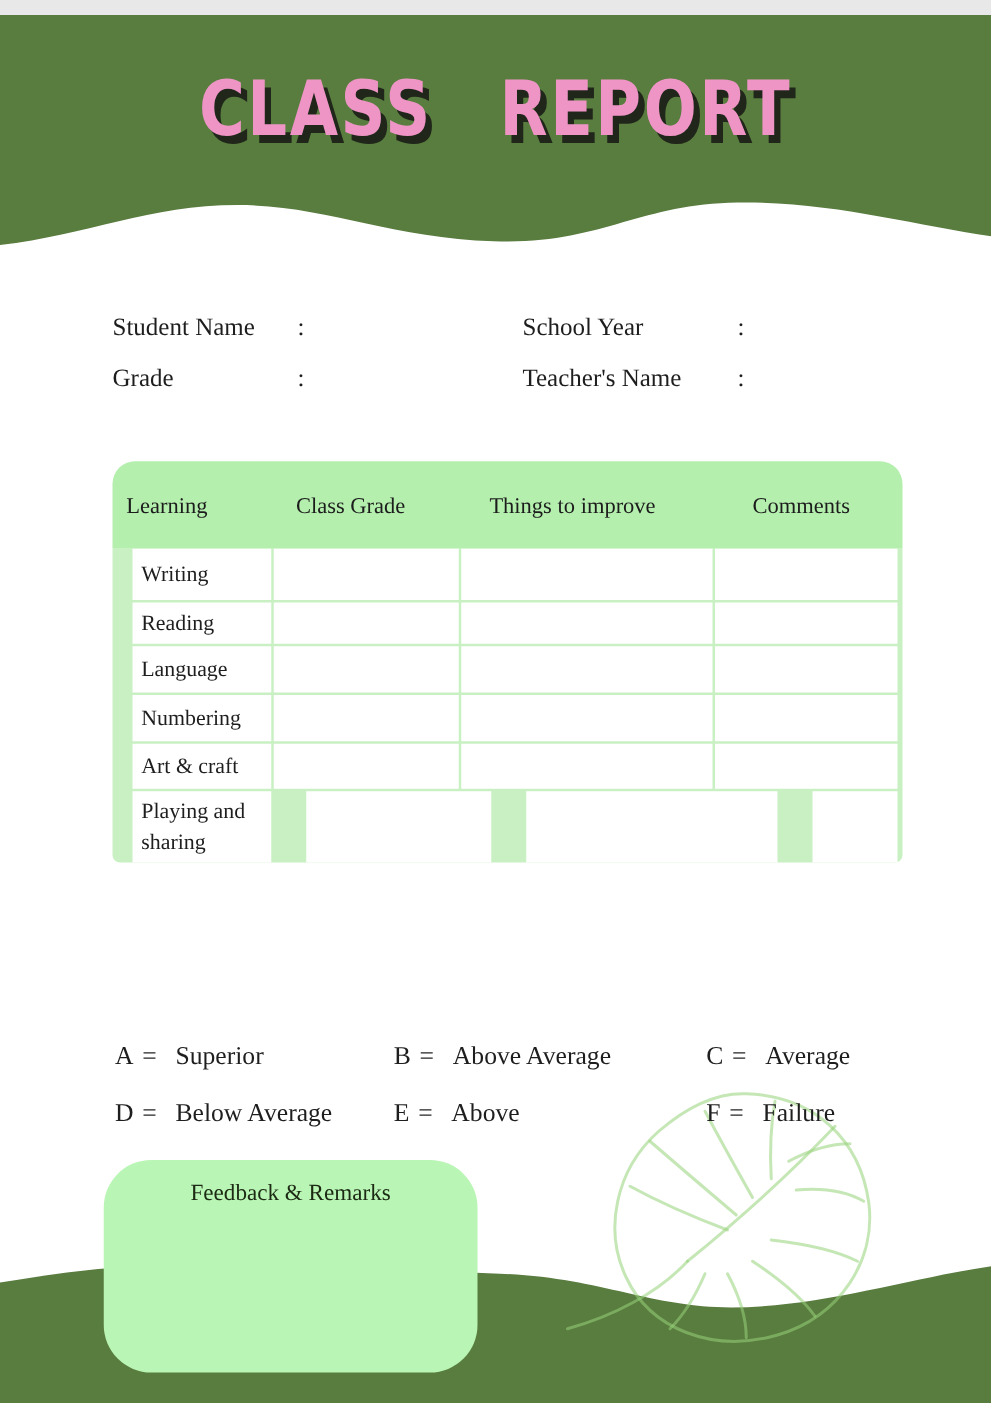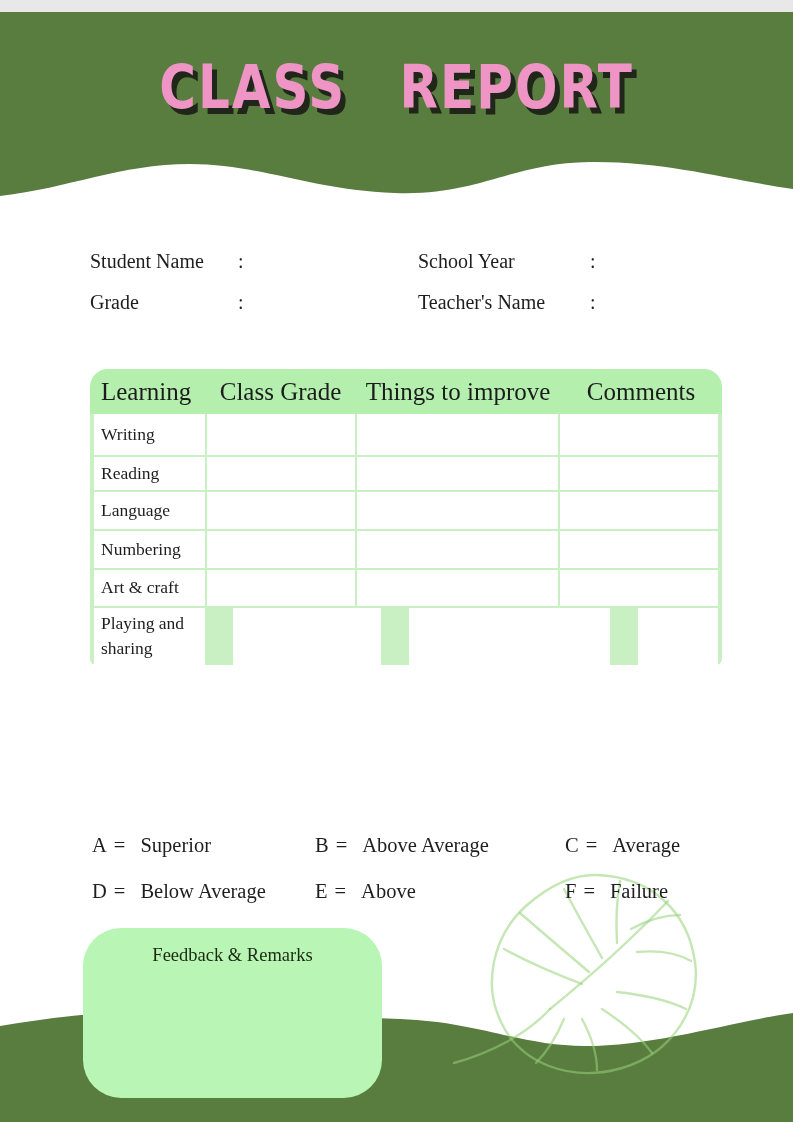--- a/index.html
+++ b/index.html
@@ -27,27 +27,27 @@
   .field { display:flex; align-items:baseline; height:24px; }
   .field .lbl { display:inline-block; }
   .field.left .lbl { width:148px; }
   .field.right .lbl { width:172px; }
   .field .colon { display:inline-block; width:14px; }
   .field .val { flex:1; min-height:22px; }
 
   .report-table { position:absolute; left:90px; top:357px; width:632px; z-index:3; }
   .thead {
     display:grid; grid-template-columns:115px 151px 204px 162px; align-items:center;
-    background:#b4efae; height:45px; border-radius:18px 18px 0 0;
-    font-size:25px; color:#1c1c1c;
+    background:#b4efae; height:70px; border-radius:18px 18px 0 0;
+    font-size:18px; color:#1c1c1c;
   }
   .thead .th { text-align:center; }
   .thead .th:first-child { text-align:left; padding-left:11px; }
   .tbody {
-    background:#c9f0c3; padding:0 4px 4px 4px; border-radius:0 0 6px 6px;
+    background:#c9f0c3; padding:0 4px 4px 16px; border-radius:0 0 6px 6px;
     display:flex; flex-direction:column; gap:2px;
   }
   .trow { display:grid; grid-template-columns:111px 148px 201px 1fr; gap:2px; }
   .trow .td { background:#ffffff; }
   .trow .td.lead { display:flex; align-items:center; padding:3px 4px 3px 7px;
     font-size:17.5px; line-height:1.45; }
   .r0 { height:41px; } .r1 { height:33px; } .r2 { height:34px; } .r3 { height:37px; }
   .r4 { height:37px; } .r5 { height:36px; } .r6 { height:53px;gap:28px; }
   .r2 .td.lead { padding-left:12px; }
 

